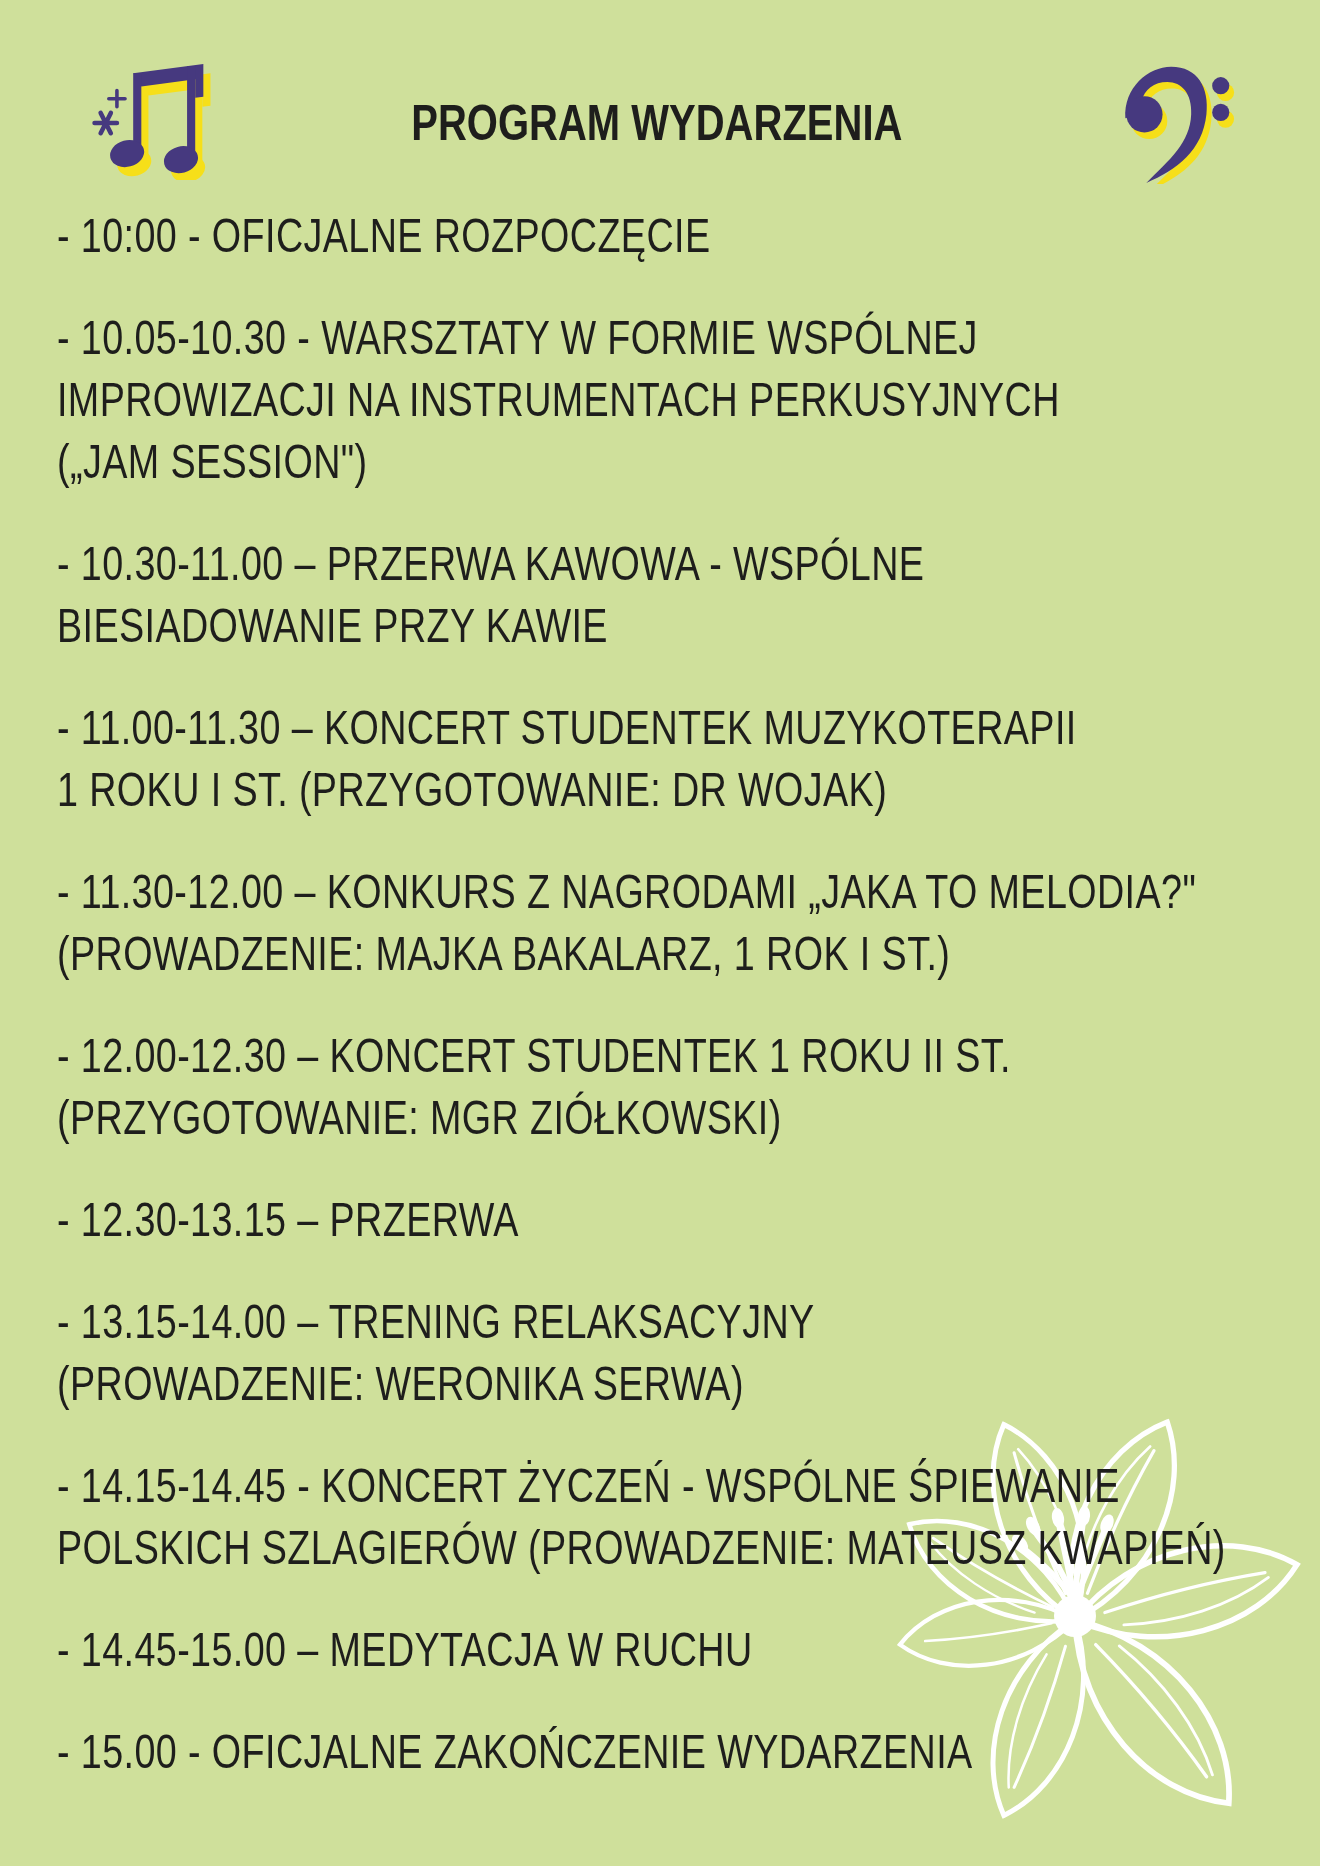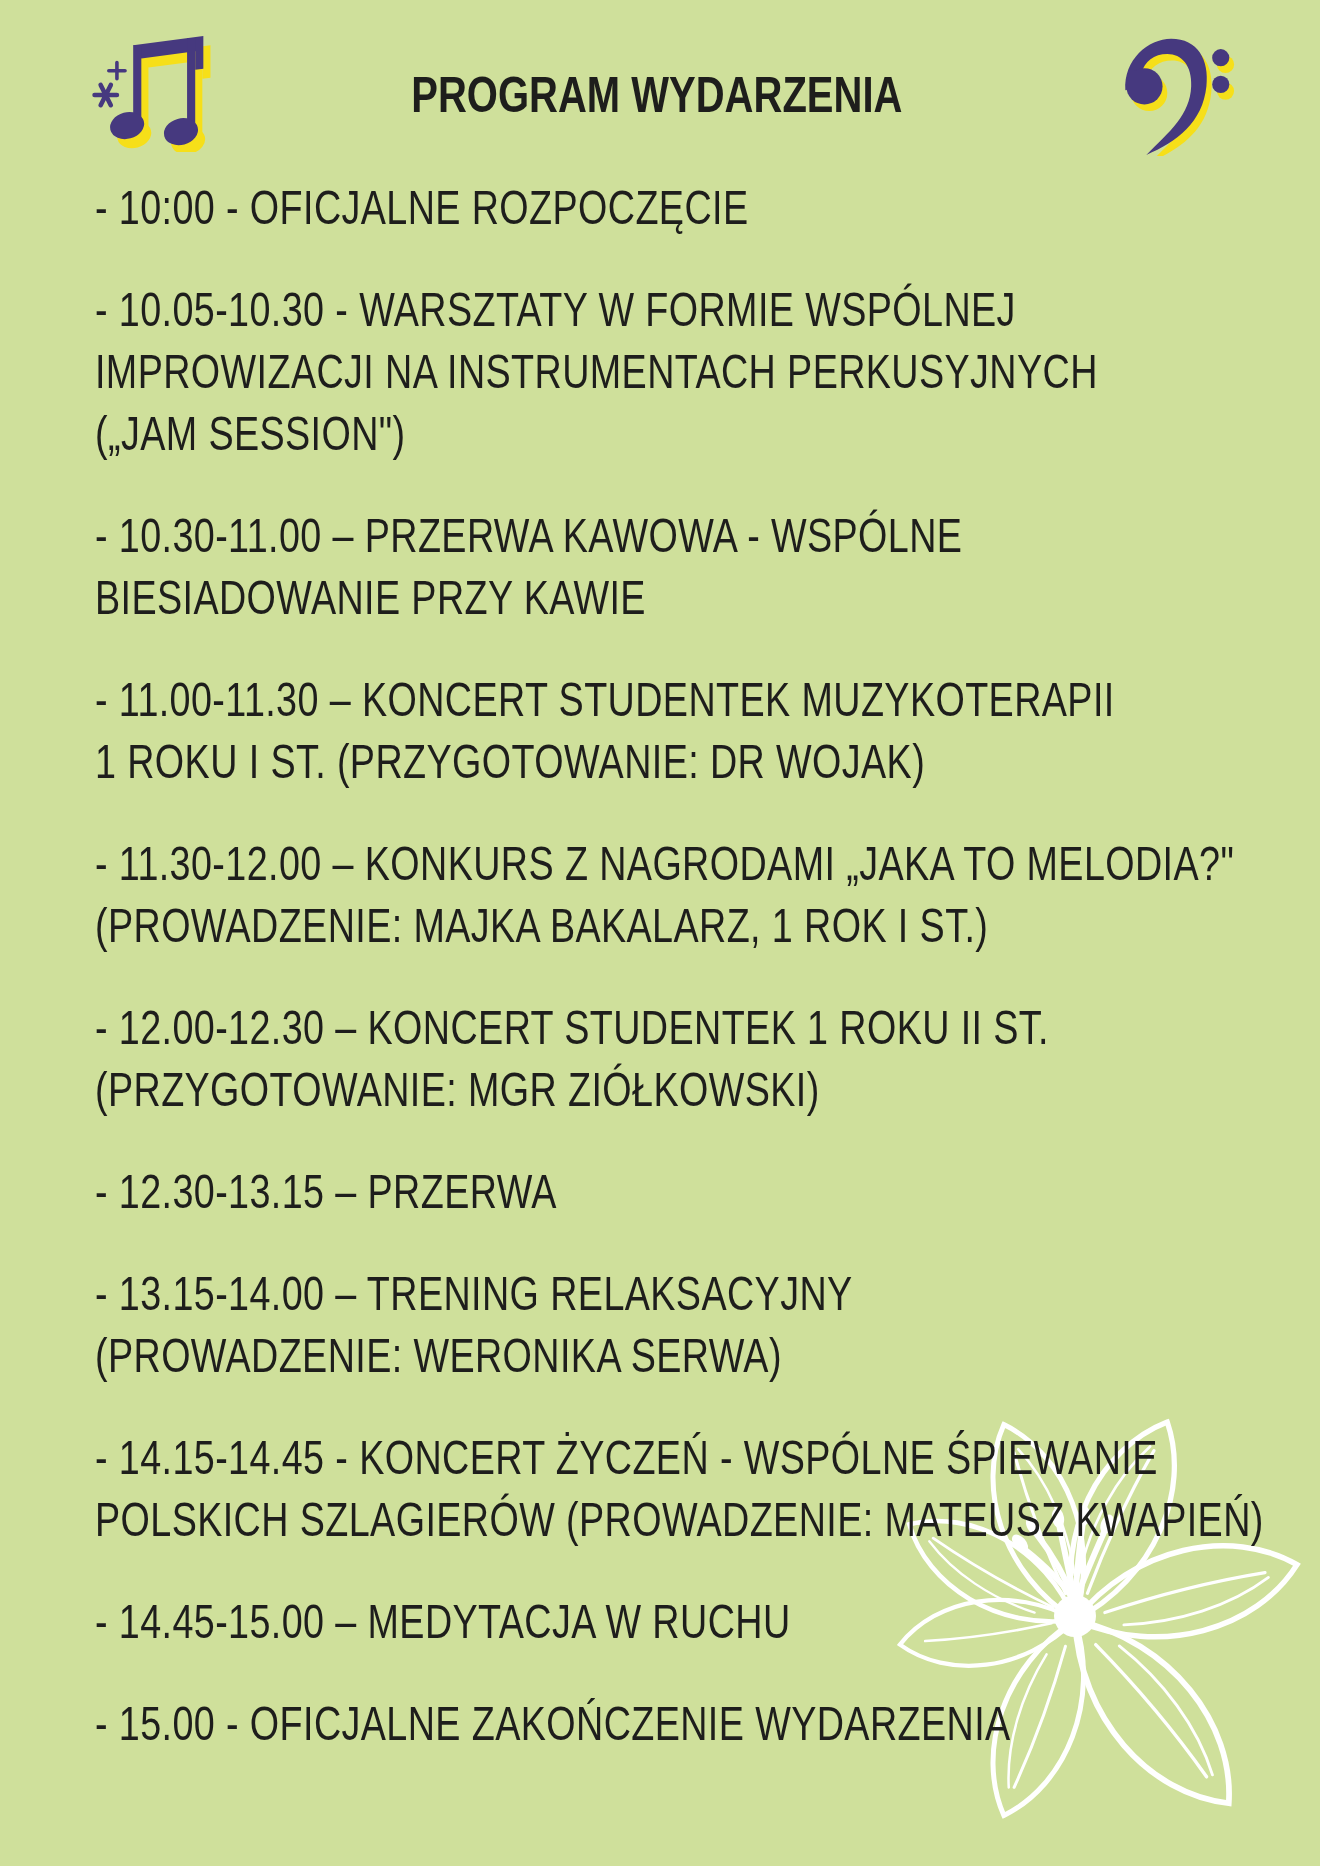--- a/index.html
+++ b/index.html
@@ -8,40 +8,40 @@
     height: 1866px;
     background: #cfe09b;
     overflow: hidden;
     position: relative;
     font-family: "Liberation Sans", sans-serif;
     color: #1e1e1c;
   }
   .header {
     display: flex;
     align-items: flex-start;
-    padding: 30px 84px 0 88px;
+    padding: 58px 84px 0 88px;
     position: relative;
     z-index: 2;
   }
   .icon-box { flex: 0 0 auto; }
   .icon-note { width: 128px; height: 122px; }
   .icon-clef { width: 124px; height: 126px; }
   .title {
     flex: 1 1 auto;
     text-align: center;
     font-size: 50px;
     font-weight: 700;
     margin-top: 36px;
     letter-spacing: 0px;
     transform: scaleX(0.80);
     transform-origin: 46% top;
     white-space: pre;
   }
   .schedule {
-    margin: 16px 0 0 95px;
+    margin: 16px 0 0 57px;
     position: relative;
     z-index: 2;
   }
   .schedule p {
     font-size: 49px;
     font-weight: 400;
     line-height: 62px;
     letter-spacing: 0.5px;
     margin: 0 0 40px 0;
     white-space: pre;

